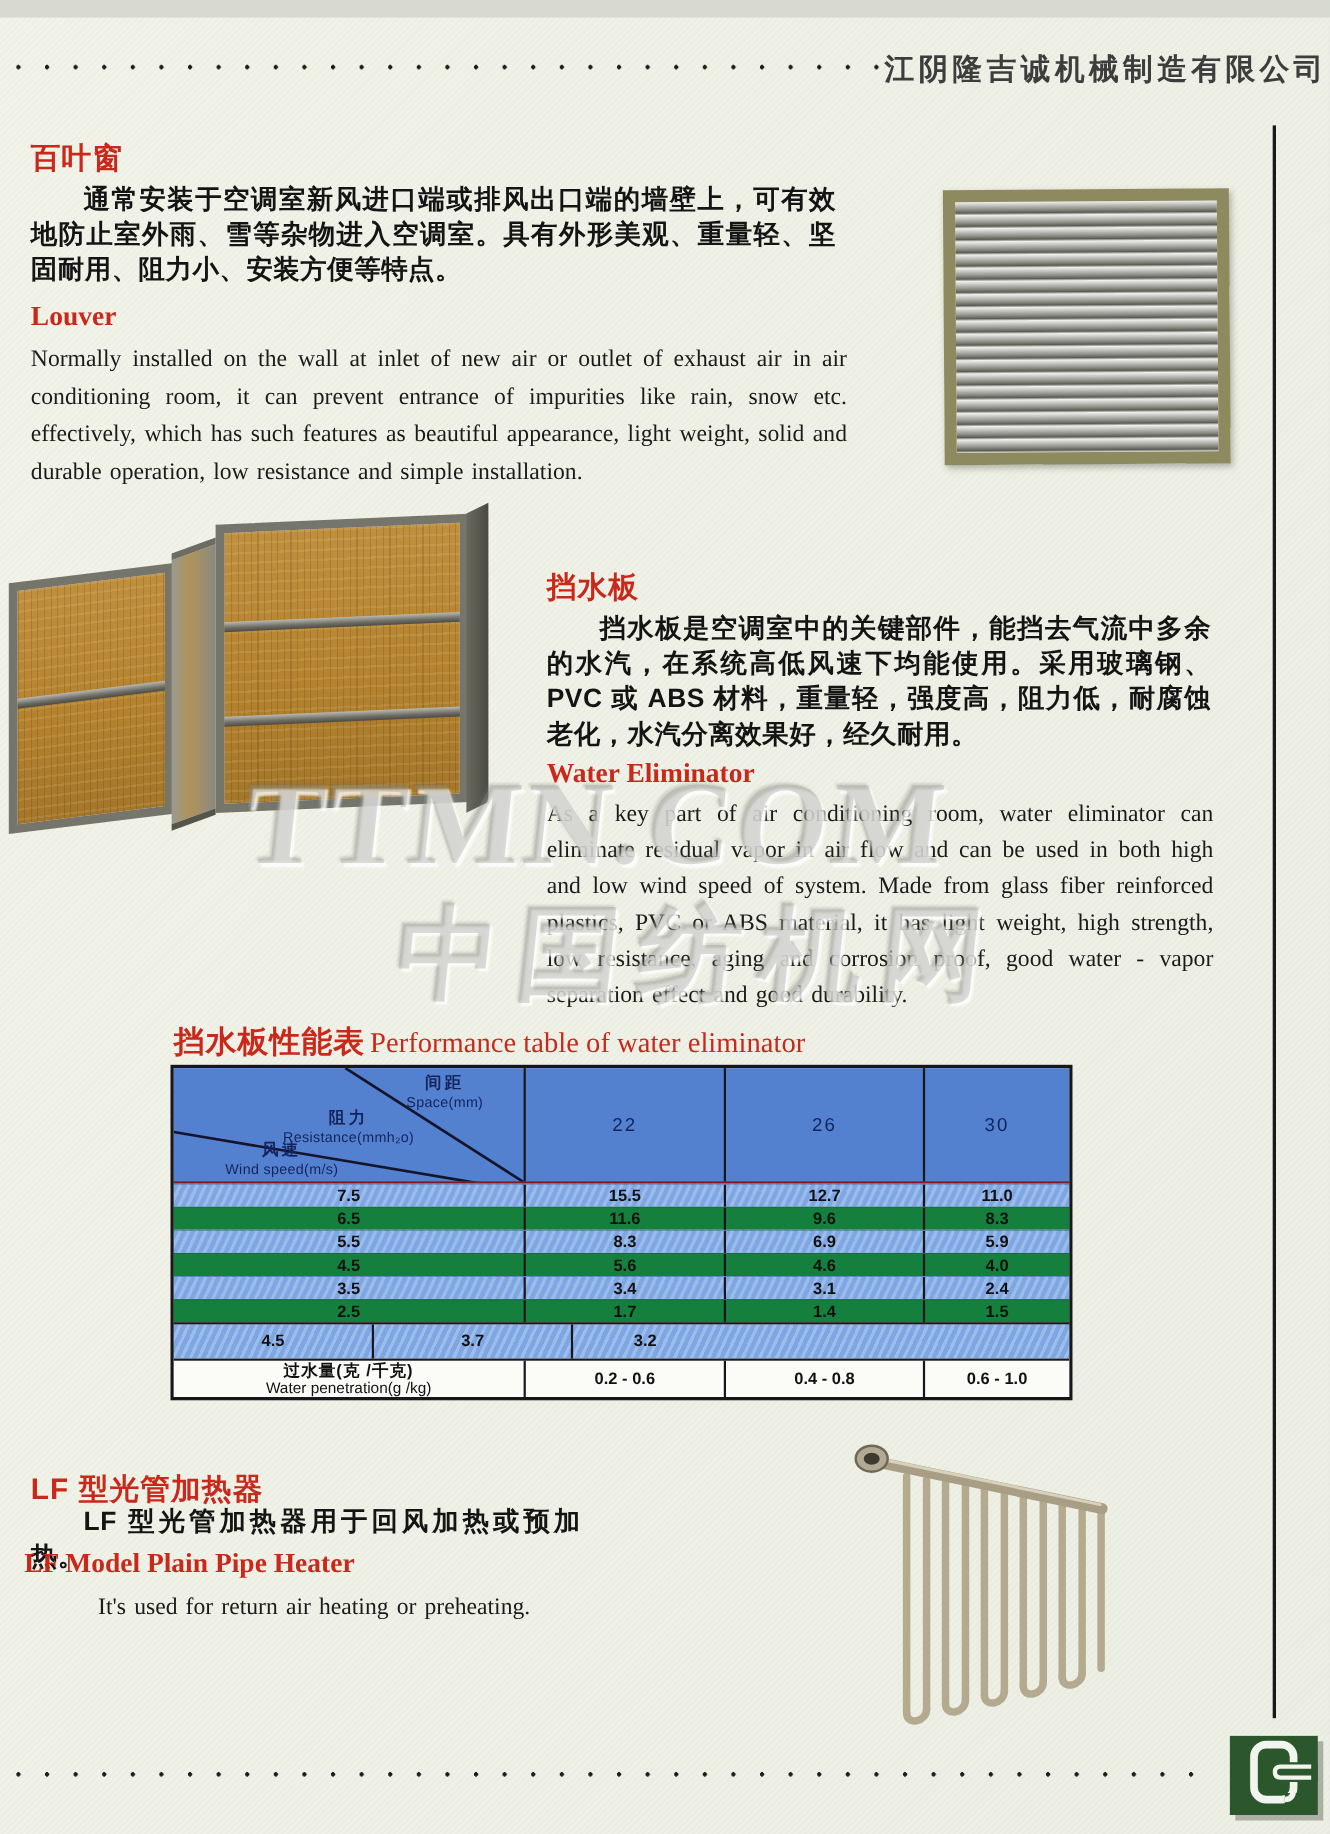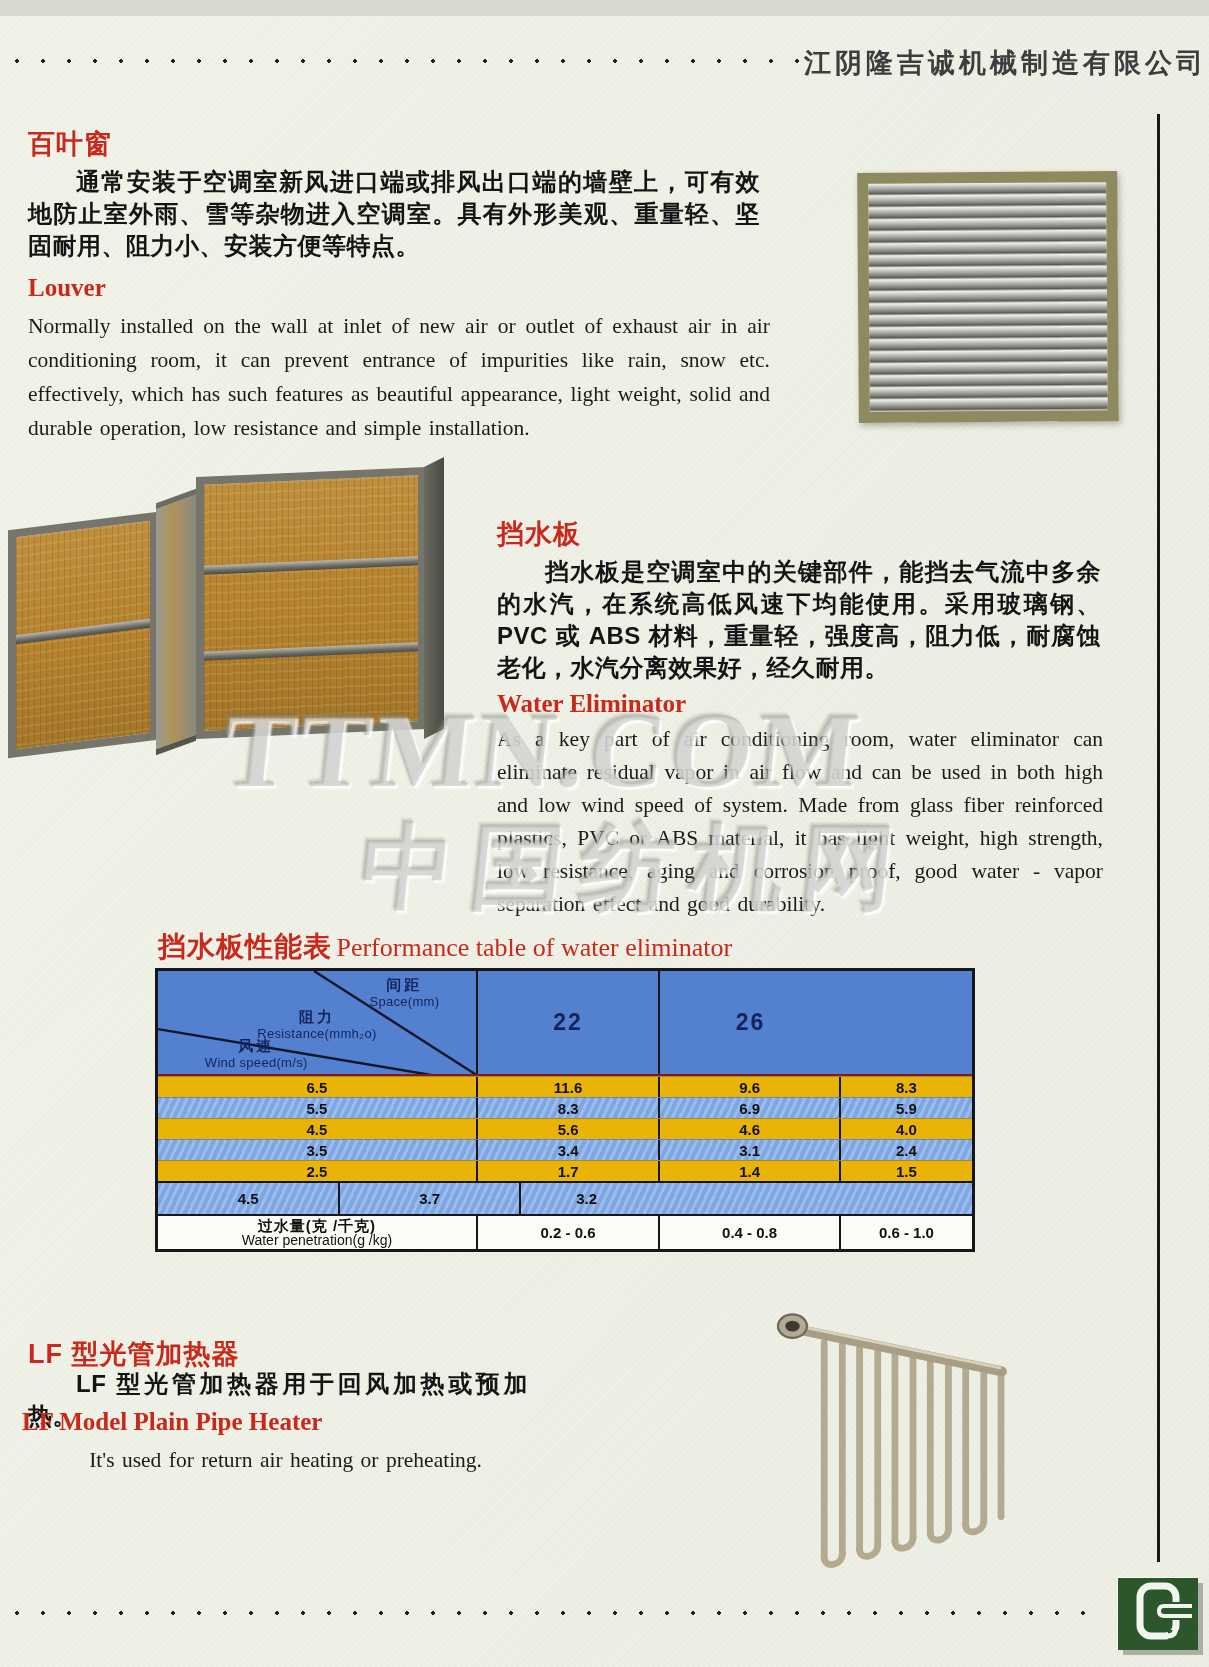--- a/index.html
+++ b/index.html
@@ -93,34 +93,34 @@
   .tbl-title .zh { color:#c9281a; font-weight:bold; font-size:28px; letter-spacing:1px; }
   .tbl-title .en { color:#c9281a; font-family:"Liberation Serif", serif; font-size:26px; }
 
   .ptable { left:155px; top:952px; width:820px; border:3px solid #17171b;
             box-sizing:border-box; z-index:4; background:#fbfcf8; }
   .thead { display:flex; height:103px; background:#5480d0; border-bottom:2px solid #7f1d1d; }
   .w0 { width:39.3%; } .w1 { width:22.4%; } .w2 { width:22.2%; } .w3 { width:16.1%; }
   .cell { box-sizing:border-box; border-right:2px solid #17171b; display:flex;
           align-items:center; justify-content:center; height:100%; }
   .cell:last-child { border-right:none; }
-  .colhead { color:#13245c; font-weight:bold; font-size:23px; letter-spacing:2px; }
+  .colhead { color:#13245c; font-weight:normal; font-size:17px; letter-spacing:2px; }
   .corner { position:relative; box-sizing:border-box; border-right:2px solid #17171b; }
   .corner svg { position:absolute; left:0; top:0; }
   .clbl { position:absolute; color:#13245c; text-align:center; line-height:17px; }
   .clbl .zh { font-weight:bold; font-size:15px; letter-spacing:3px; }
   .clbl .en { font-size:13px; letter-spacing:0.3px; }
   .lbl-space { top:5px;  left:56%; width:43%; }
   .lbl-res   { top:37px; left:25%; width:50%; }
   .lbl-wind  { bottom:3px; left:6px; width:58%; }
 
   .trow { display:flex; height:20px; font-weight:bold; font-size:15px; color:#111;
           border-top:1px solid rgba(40,60,100,0.35); }
   .trow.blue  { background:repeating-linear-gradient(115deg,#7ea6e2 0 4px,#9cbcec 4px 7px); }
-  .trow.white { background:#eab308; }
+  .trow.white { background:#15803d; }
   .frow { display:flex; font-weight:bold; font-size:15px; color:#111;
           border-top:2px solid #17171b; }
   .frow.blue  { background:repeating-linear-gradient(115deg,#7ea6e2 0 4px,#9cbcec 4px 7px); height:31px; }
   .frow.white { background:#fbfcf8; height:33px; }
   .flabel { flex-direction:column; line-height:15px; }
   .flabel .zh { font-size:15px; font-weight:bold; letter-spacing:1px; }
   .flabel .en { font-size:14px; font-weight:normal; }
 
   
   .heater { left:768px; top:1272px; }
@@ -180,22 +180,29 @@
           <div class="zh">阻力</div>
           <div class="en">Resistance(mmh₂o)</div>
         </div>
         <div class="clbl lbl-wind">
           <div class="zh">风速</div>
           <div class="en">Wind speed(m/s)</div>
         </div>
       </div>
       <div class="cell colhead w1">22</div>
       <div class="cell colhead w2">26</div>
-    </div>
-
+      <div class="cell colhead w3">30</div>
+    </div>
+
+    <div class="trow blue">
+      <div class="cell w0">7.5</div>
+      <div class="cell w1">15.5</div>
+      <div class="cell w2">12.7</div>
+      <div class="cell w3">11.0</div>
+    </div>
     <div class="trow white">
       <div class="cell w0">6.5</div>
       <div class="cell w1">11.6</div>
       <div class="cell w2">9.6</div>
       <div class="cell w3">8.3</div>
     </div>
     <div class="trow blue">
       <div class="cell w0">5.5</div>
       <div class="cell w1">8.3</div>
       <div class="cell w2">6.9</div>

